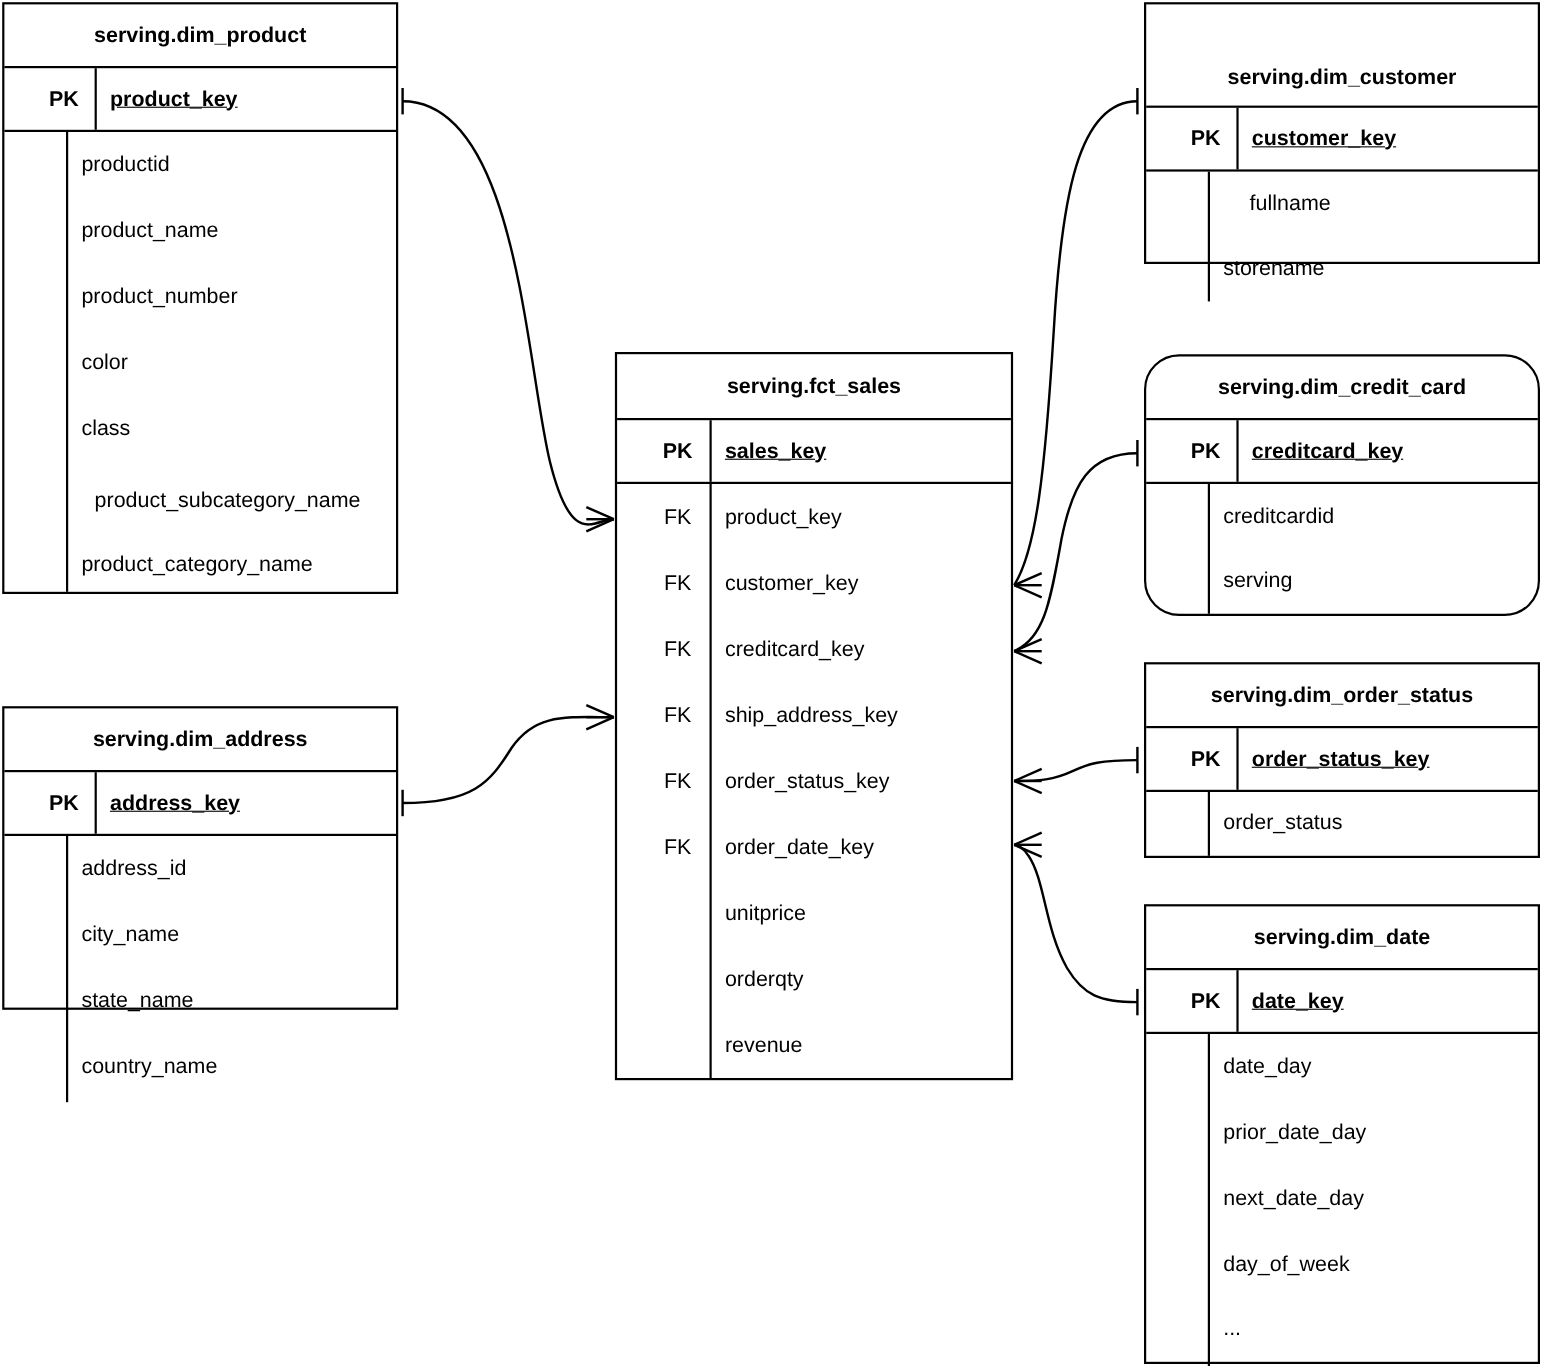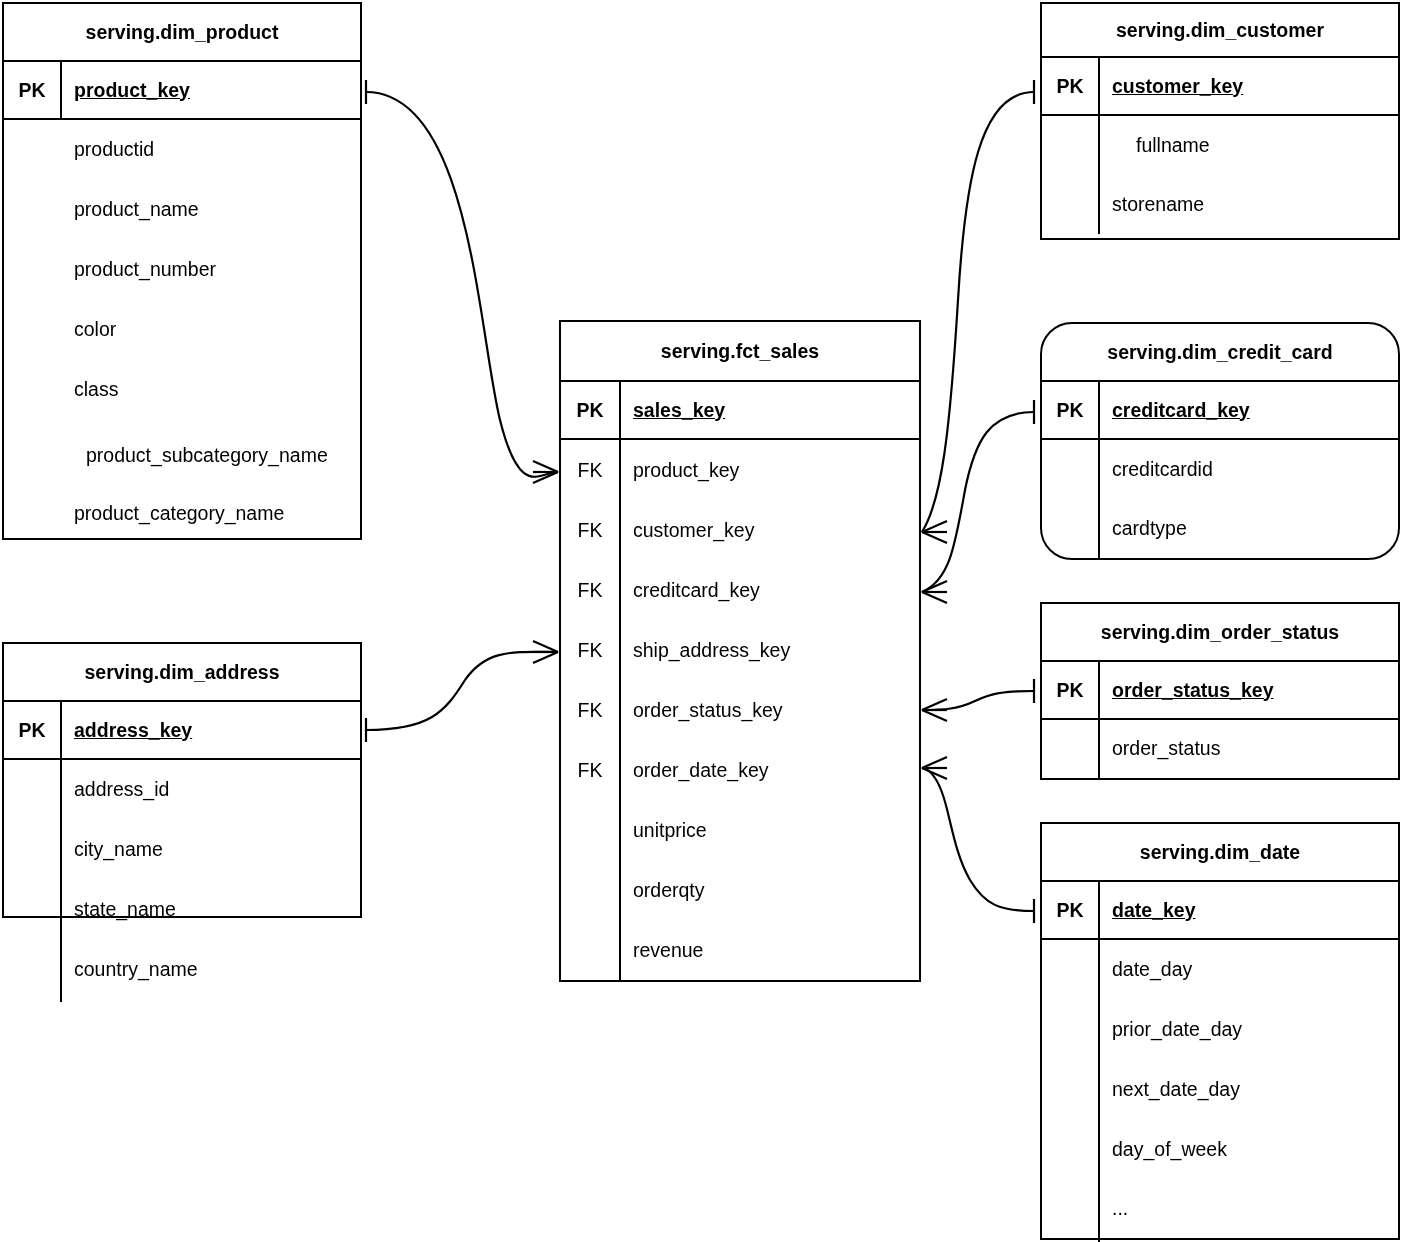--- a/index.html
+++ b/index.html
@@ -46,20 +46,21 @@
     display: flex;
     align-items: center;
     justify-content: center;
     border-bottom: 2.2px solid #000000;
   }
   .ent-row {
     box-sizing: border-box;
     display: flex;
     align-items: flex-end;
     width: 100%;
+    padding-left: 26px;
   }
   .ent-row.pk-row {
     border-bottom: 2.2px solid #000000;
   }
   .keycol {
     box-sizing: border-box;
     flex: 0 0 auto;
     height: 100%;
     display: flex;
     align-items: center;
@@ -183,21 +184,21 @@
     </g>
 
   </svg>
 
   <div class="entity" style="left:2px; top:2px; width:360px; height:538px;">
     <div class="entity-title" style="height:58px;">serving.dim_product</div>
     <div class="ent-row pk-row" style="height:58px;">
       <div class="keycol bold" style="width:58px;">PK</div>
       <div class="fieldcol key">product_key</div>
     </div>
-    <div class="attr-wrap" style="height:418px;align-items:flex-end;">
+    <div class="attr-wrap" style="height:418px;">
       <div class="attr-keycol" style="width:58px;"></div>
       <div class="attr-listcol">
         <div class="attr-item" style="height:60px;">productid</div>
         <div class="attr-item" style="height:60px;">product_name</div>
         <div class="attr-item" style="height:60px;">product_number</div>
         <div class="attr-item" style="height:60px;">color</div>
         <div class="attr-item" style="height:60px;">class</div>
         <div class="attr-item twoline" style="height:70px; padding-right:10px;padding-left:24px;">product_subcategory_name</div>
         <div class="attr-item" style="height:48px;">product_category_name</div>
       </div>
@@ -261,21 +262,21 @@
       <div class="keycol" style="width:60px;"></div>
       <div class="fieldcol">orderqty</div>
     </div>
     <div class="ent-row" style="height:60px;">
       <div class="keycol" style="width:60px;"></div>
       <div class="fieldcol">revenue</div>
     </div>
   </div>
 
   <div class="entity" style="left:1040px; top:2px; width:360px; height:238px;">
-    <div class="entity-title" style="height:54px;">serving.dim_customer</div>
+    <div class="entity-title" style="height:54px;margin-top:40px;">serving.dim_customer</div>
     <div class="ent-row pk-row" style="height:58px;">
       <div class="keycol bold" style="width:58px;">PK</div>
       <div class="fieldcol key">customer_key</div>
     </div>
     <div class="attr-wrap" style="height:118px;">
       <div class="attr-keycol" style="width:58px;"></div>
       <div class="attr-listcol">
         <div class="attr-item" style="height:60px;padding-left:36px;">fullname</div>
         <div class="attr-item" style="height:58px;">storename</div>
       </div>
@@ -285,21 +286,21 @@
   <div class="entity" style="left:1040px; top:322px; width:360px; height:238px;border-radius:32px;">
     <div class="entity-title" style="height:58px;">serving.dim_credit_card</div>
     <div class="ent-row pk-row" style="height:58px;">
       <div class="keycol bold" style="width:58px;">PK</div>
       <div class="fieldcol key">creditcard_key</div>
     </div>
     <div class="attr-wrap" style="height:118px;">
       <div class="attr-keycol" style="width:58px;"></div>
       <div class="attr-listcol">
         <div class="attr-item" style="height:60px;">creditcardid</div>
-        <div class="attr-item" style="height:58px;">cardtype</div>
+        <div class="attr-item" style="height:58px;">serving</div>
       </div>
     </div>
   </div>
 
   <div class="entity" style="left:1040px; top:602px; width:360px; height:178px;">
     <div class="entity-title" style="height:58px;">serving.dim_order_status</div>
     <div class="ent-row pk-row" style="height:58px;">
       <div class="keycol bold" style="width:58px;">PK</div>
       <div class="fieldcol key">order_status_key</div>
     </div>

